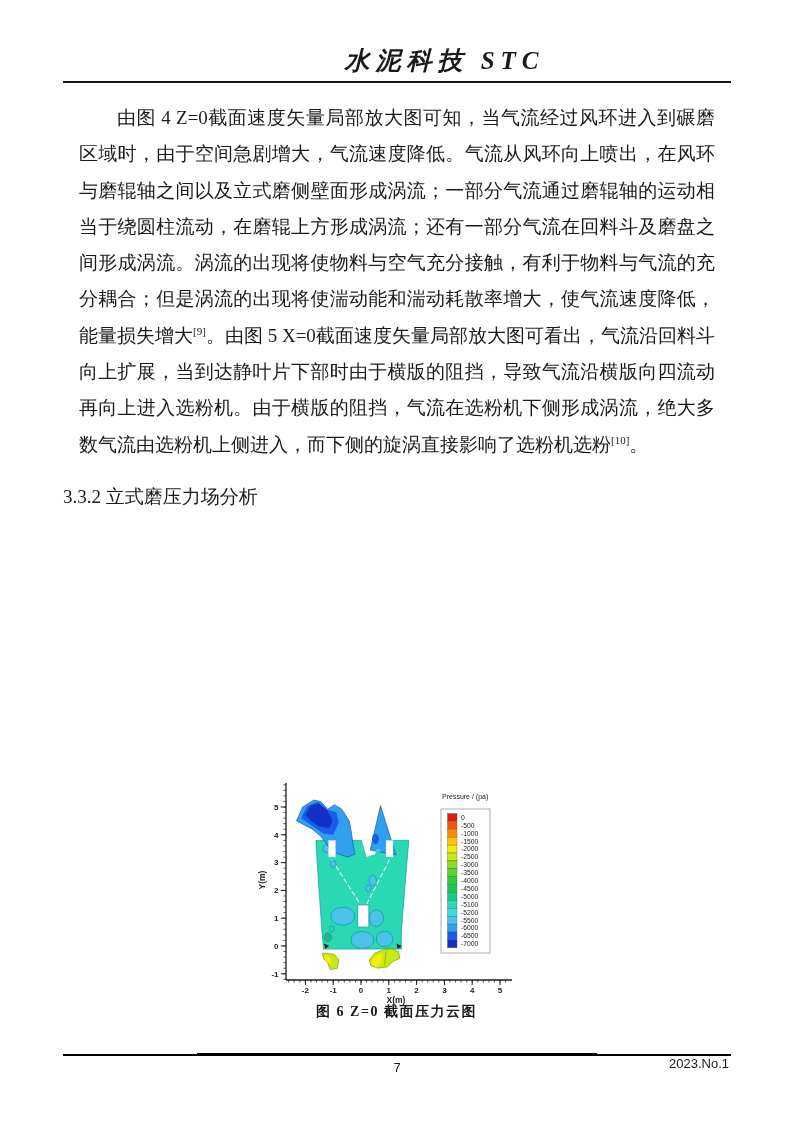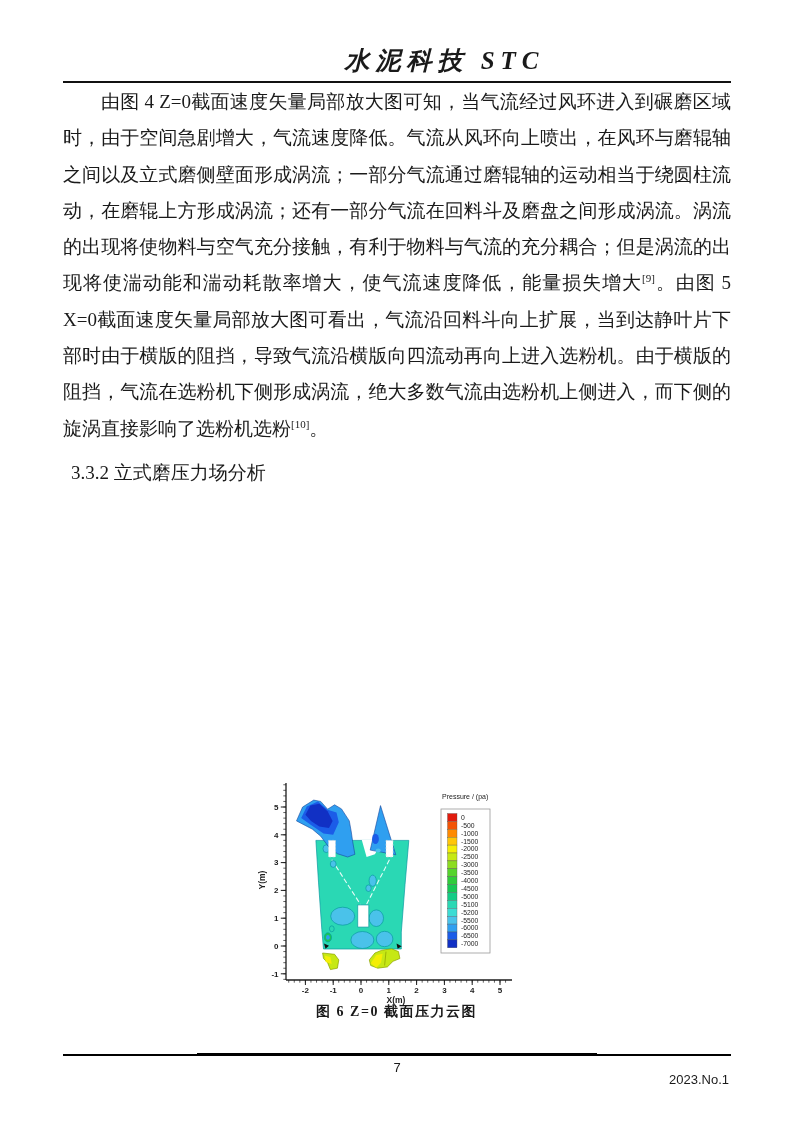--- a/index.html
+++ b/index.html
@@ -17,43 +17,43 @@
   }
   .header-rule{
     position:absolute; top:81px; left:63px; right:62px;
     border-top:2.2px solid #111;
   }
   
   .main-text{
     position:absolute; top:84px; left:63px; width:668px;
     font-size:19px; line-height:36.3px; text-align:justify;
   }
-  .main-text p{margin:0; text-indent:2em;}
-  .main-text h3{margin:8px; font-size:19px; font-weight:400; text-indent:0; line-height:36.3px;}
+  .main-text p{margin:16px; text-indent:2em;}
+  .main-text h3{margin:0; font-size:19px; font-weight:400; text-indent:0; line-height:36.3px;}
   sup.ref{font-size:11px; line-height:0;}
   
   .contour-figure{position:absolute; left:254px; top:781px; width:262px; height:232px;}
   .fig-caption{
     position:absolute; top:1003px; left:0; width:100%; text-align:center;
     font-size:14px; font-weight:700; letter-spacing:1.5px;
   }
   svg text{font-family:"Liberation Sans","DejaVu Sans",sans-serif;}
   .tick-label{font-size:8px; font-weight:700; fill:#1c1c1c;}
   .axis-label{font-size:8.5px; font-weight:700; fill:#1c1c1c;}
   .legend-title{font-size:7px; fill:#222;}
   .legend-label{font-size:6.8px; fill:#222;}
   
   .footer{
     position:absolute; top:1054px; left:63px; right:62px;
     border-top:2.4px solid #000; height:30px;
     font-family:"Liberation Sans","DejaVu Sans",sans-serif; font-size:13px;
   }
   .footer-thick{position:absolute; top:-3px; left:20%; width:60%; border-top:2px solid #000;}
   .page-number{position:absolute; top:4px; left:0; width:100%; text-align:center;}
-  .issue-number{position:absolute; top:16px; right:2px;}
+  .issue-number{position:absolute; top:0; right:2px;}
 </style>
 </head>
 <body>
 
 <div class="page">
 
   <div class="journal-title">水泥科技 STC</div>
   <div class="header-rule"></div>
 
   <div class="main-text">

